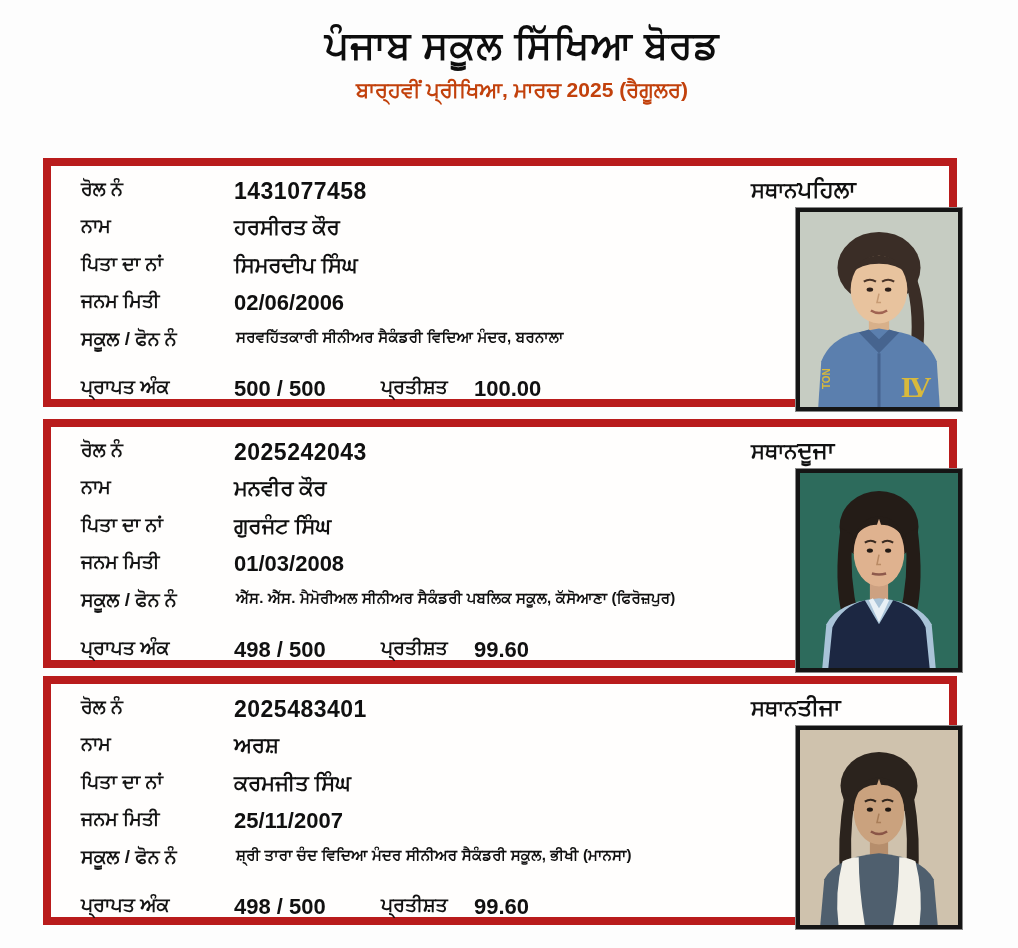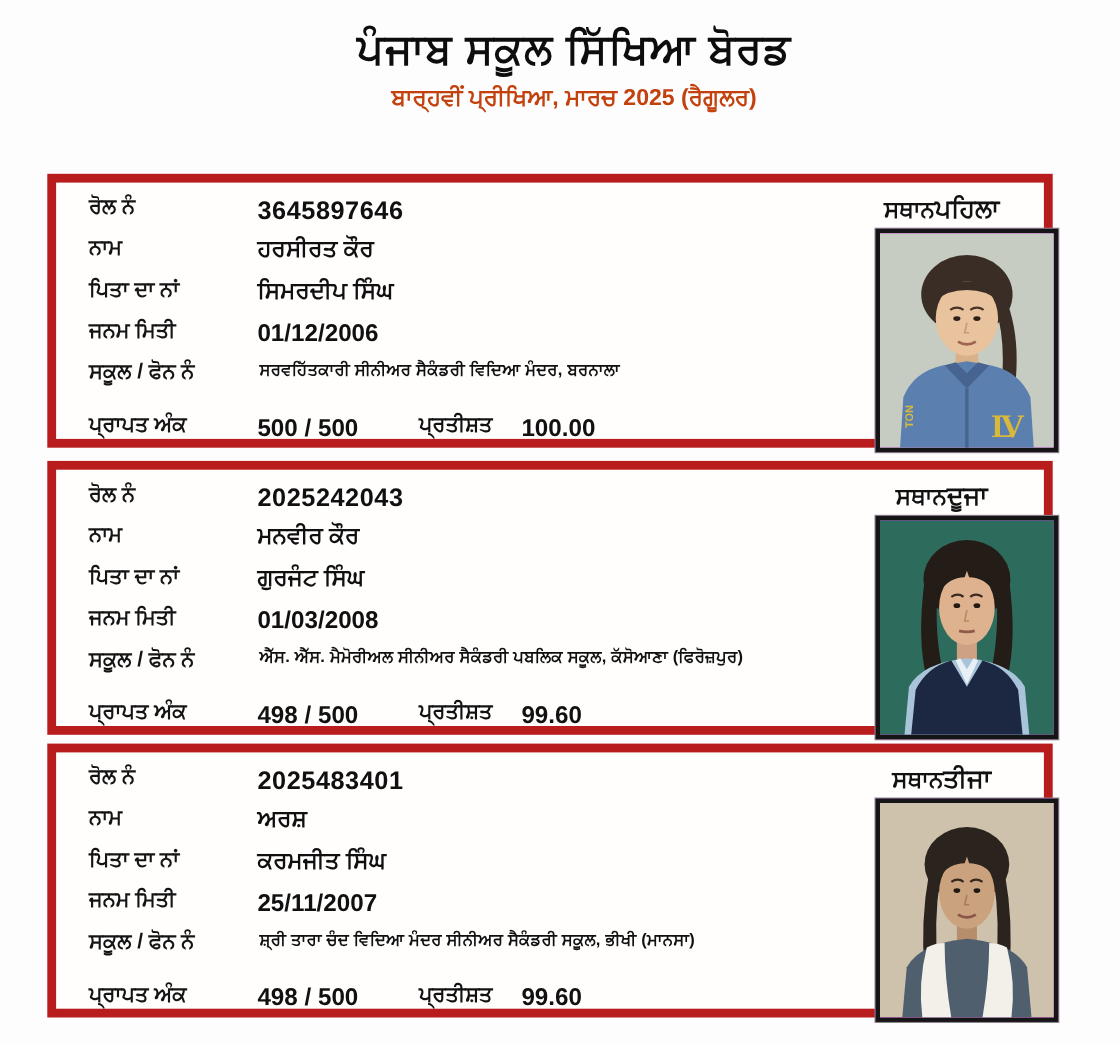--- a/index.html
+++ b/index.html
@@ -50,21 +50,21 @@
   .r-father{top:87px;}
   .r-dob{top:124px;}
   .r-school{top:162px;}
   .r-marks{top:210px;}
   .marks-val{position:absolute;left:183px;font-size:22px;font-weight:700;}
   .pct-lbl{position:absolute;left:330px;font-size:19px;font-weight:700;}
   .pct-val{position:absolute;left:423px;font-size:22px;font-weight:700;}
   
   .place-row{
     position:absolute;left:700px;top:10px;width:210px;
-    display:flex;justify-content:center;align-items:baseline;
+    display:flex;justify-content:flex-start;align-items:baseline;
   }
   .place-lbl{font-size:21px;font-weight:700;}
   .place-val{font-size:23px;font-weight:700;}
   .photo-frame{
     position:absolute;left:745px;top:42px;width:166px;height:203px;
     border:4px solid #151515;box-sizing:border-box;background:#d946ef;
     box-shadow:0 0 0 1px #888;
   }
   .photo-frame svg{display:block;width:100%;height:100%;}
 </style>
@@ -74,33 +74,33 @@
 <div class="page">
 
   <div class="hdr">
     <div class="title">ਪੰਜਾਬ ਸਕੂਲ ਸਿੱਖਿਆ ਬੋਰਡ</div>
     <div class="subtitle">ਬਾਰ੍ਹਵੀਂ ਪ੍ਰੀਖਿਆ, ਮਾਰਚ 2025 (ਰੈਗੂਲਰ)</div>
   </div>
 
   <section class="card c1">
     <div class="frow r-roll">
       <span class="lbl">ਰੋਲ ਨੰ</span>
-      <span class="val roll">3645897646</span>
+      <span class="val roll">1431077458</span>
     </div>
     <div class="frow r-name">
       <span class="lbl">ਨਾਮ</span>
       <span class="val">ਹਰਸੀਰਤ ਕੌਰ</span>
     </div>
     <div class="frow r-father">
       <span class="lbl">ਪਿਤਾ ਦਾ ਨਾਂ</span>
       <span class="val">ਸਿਮਰਦੀਪ ਸਿੰਘ</span>
     </div>
     <div class="frow r-dob">
       <span class="lbl">ਜਨਮ ਮਿਤੀ</span>
-      <span class="val dob">01/12/2006</span>
+      <span class="val dob">02/06/2006</span>
     </div>
     <div class="frow r-school">
       <span class="lbl">ਸਕੂਲ / ਫੋਨ ਨੰ</span>
       <span class="val school">ਸਰਵਹਿੱਤਕਾਰੀ ਸੀਨੀਅਰ ਸੈਕੰਡਰੀ ਵਿਦਿਆ ਮੰਦਰ,  ਬਰਨਾਲਾ</span>
     </div>
     <div class="frow r-marks">
       <span class="lbl">ਪ੍ਰਾਪਤ ਅੰਕ</span>
       <span class="marks-val">500 / 500</span>
       <span class="pct-lbl">ਪ੍ਰਤੀਸ਼ਤ</span>
       <span class="pct-val">100.00</span>

